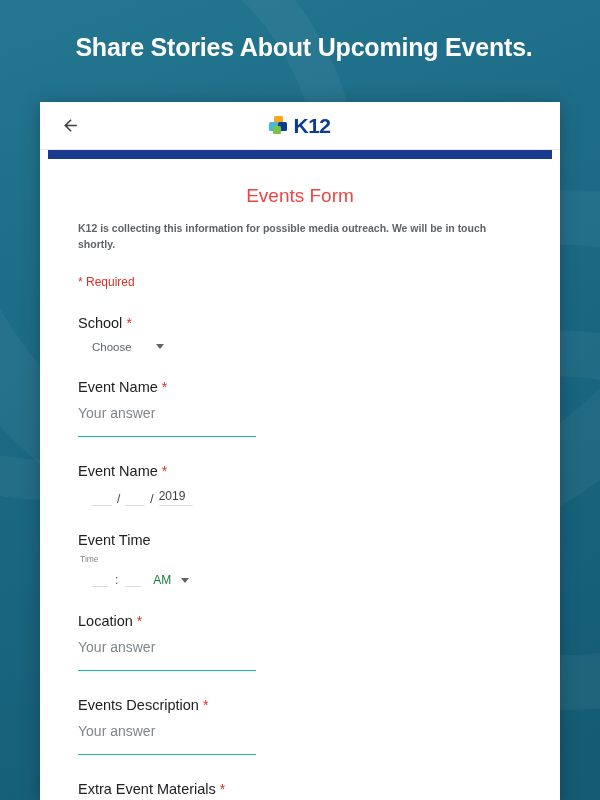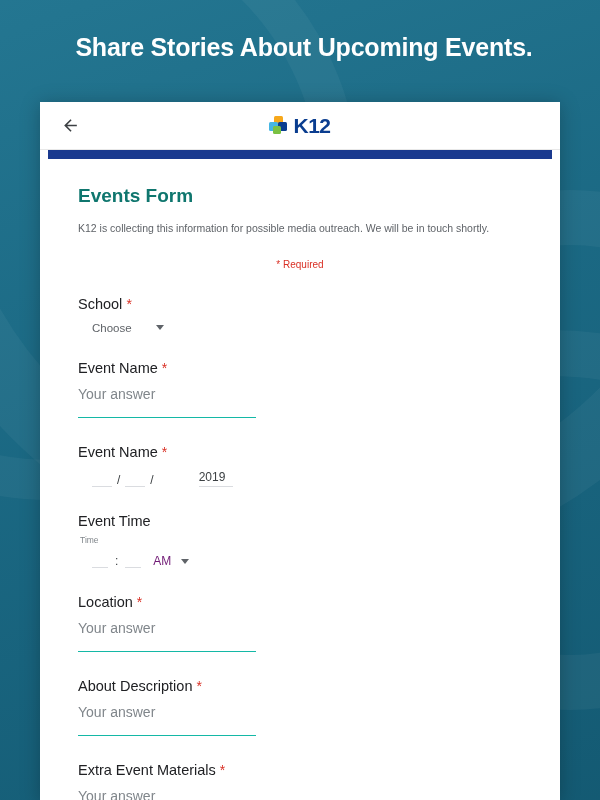--- a/index.html
+++ b/index.html
@@ -91,35 +91,36 @@
   }
   .form-topbar {
     height: 9px;
     background: #1a3a8f;
     margin: 0 8px;
   }
   .form-body { padding: 26px 38px 0 38px; }
 
   .form-title {
     font-size: 19px;
-    color: #0f766e;
-    font-weight: bold;
+    color: #ef4444;
+    font-weight: normal;
     margin-bottom: 14px;
+    text-align: center;
   }
   .form-desc {
     font-size: 10.5px;
     color: #5f6368;
     line-height: 1.5;
     margin-bottom: 22px;
+    font-weight: bold;
   }
   .required-note {
-    font-size: 10px;
+    font-size: 12px;
     color: #d93025;
     margin-bottom: 26px;
-    text-align: center;
   }
 
   .field { margin-bottom: 26px; }
   .field-label {
     font-size: 14.5px;
     color: #202124;
     margin-bottom: 10px;
   }
   .field-label .star { color: #d93025; font-size: 14px; }
 
@@ -163,39 +164,38 @@
     border-bottom: 1px solid #dadce0;
     min-width: 20px;
     height: 17px;
     display: inline-block;
   }
   .date-slash { padding: 0 3px; color: #3c4043; }
   .date-year {
     border-bottom: 1px solid #dadce0;
     min-width: 34px;
     height: 17px;
-    margin-left: 40px;
   }
 
   .time-sublabel {
     font-size: 8.5px;
     color: #80868b;
     margin: -4px 0 6px 2px;
   }
   .time-row {
     display: flex; align-items: flex-end; gap: 4px;
     padding-left: 14px;
     font-size: 12px; color: #3c4043;
   }
   .time-seg {
     border-bottom: 1px solid #dadce0;
     min-width: 16px; height: 17px;
   }
   .ampm {
-    font-size: 12px; color: #701a75;
+    font-size: 12px; color: #15803d;
     margin-left: 8px;
   }
   .ampm-caret {
     width: 0; height: 0;
     border-left: 4.5px solid transparent;
     border-right: 4.5px solid transparent;
     border-top: 5px solid #5f6368;
     margin-left: 6px; margin-bottom: 4px;
   }
 </style>
@@ -290,21 +290,21 @@
       <div class="field">
         <div class="field-label">
           <span>Location</span>
           <span class="star">*</span>
         </div>
         <div class="answer-line">Your answer</div>
       </div>
 
       <div class="field">
         <div class="field-label">
-          <span>About Description</span>
+          <span>Events Description</span>
           <span class="star">*</span>
         </div>
         <div class="answer-line">Your answer</div>
       </div>
 
       <div class="field">
         <div class="field-label">
           <span>Extra Event Materials</span>
           <span class="star">*</span>
         </div>

